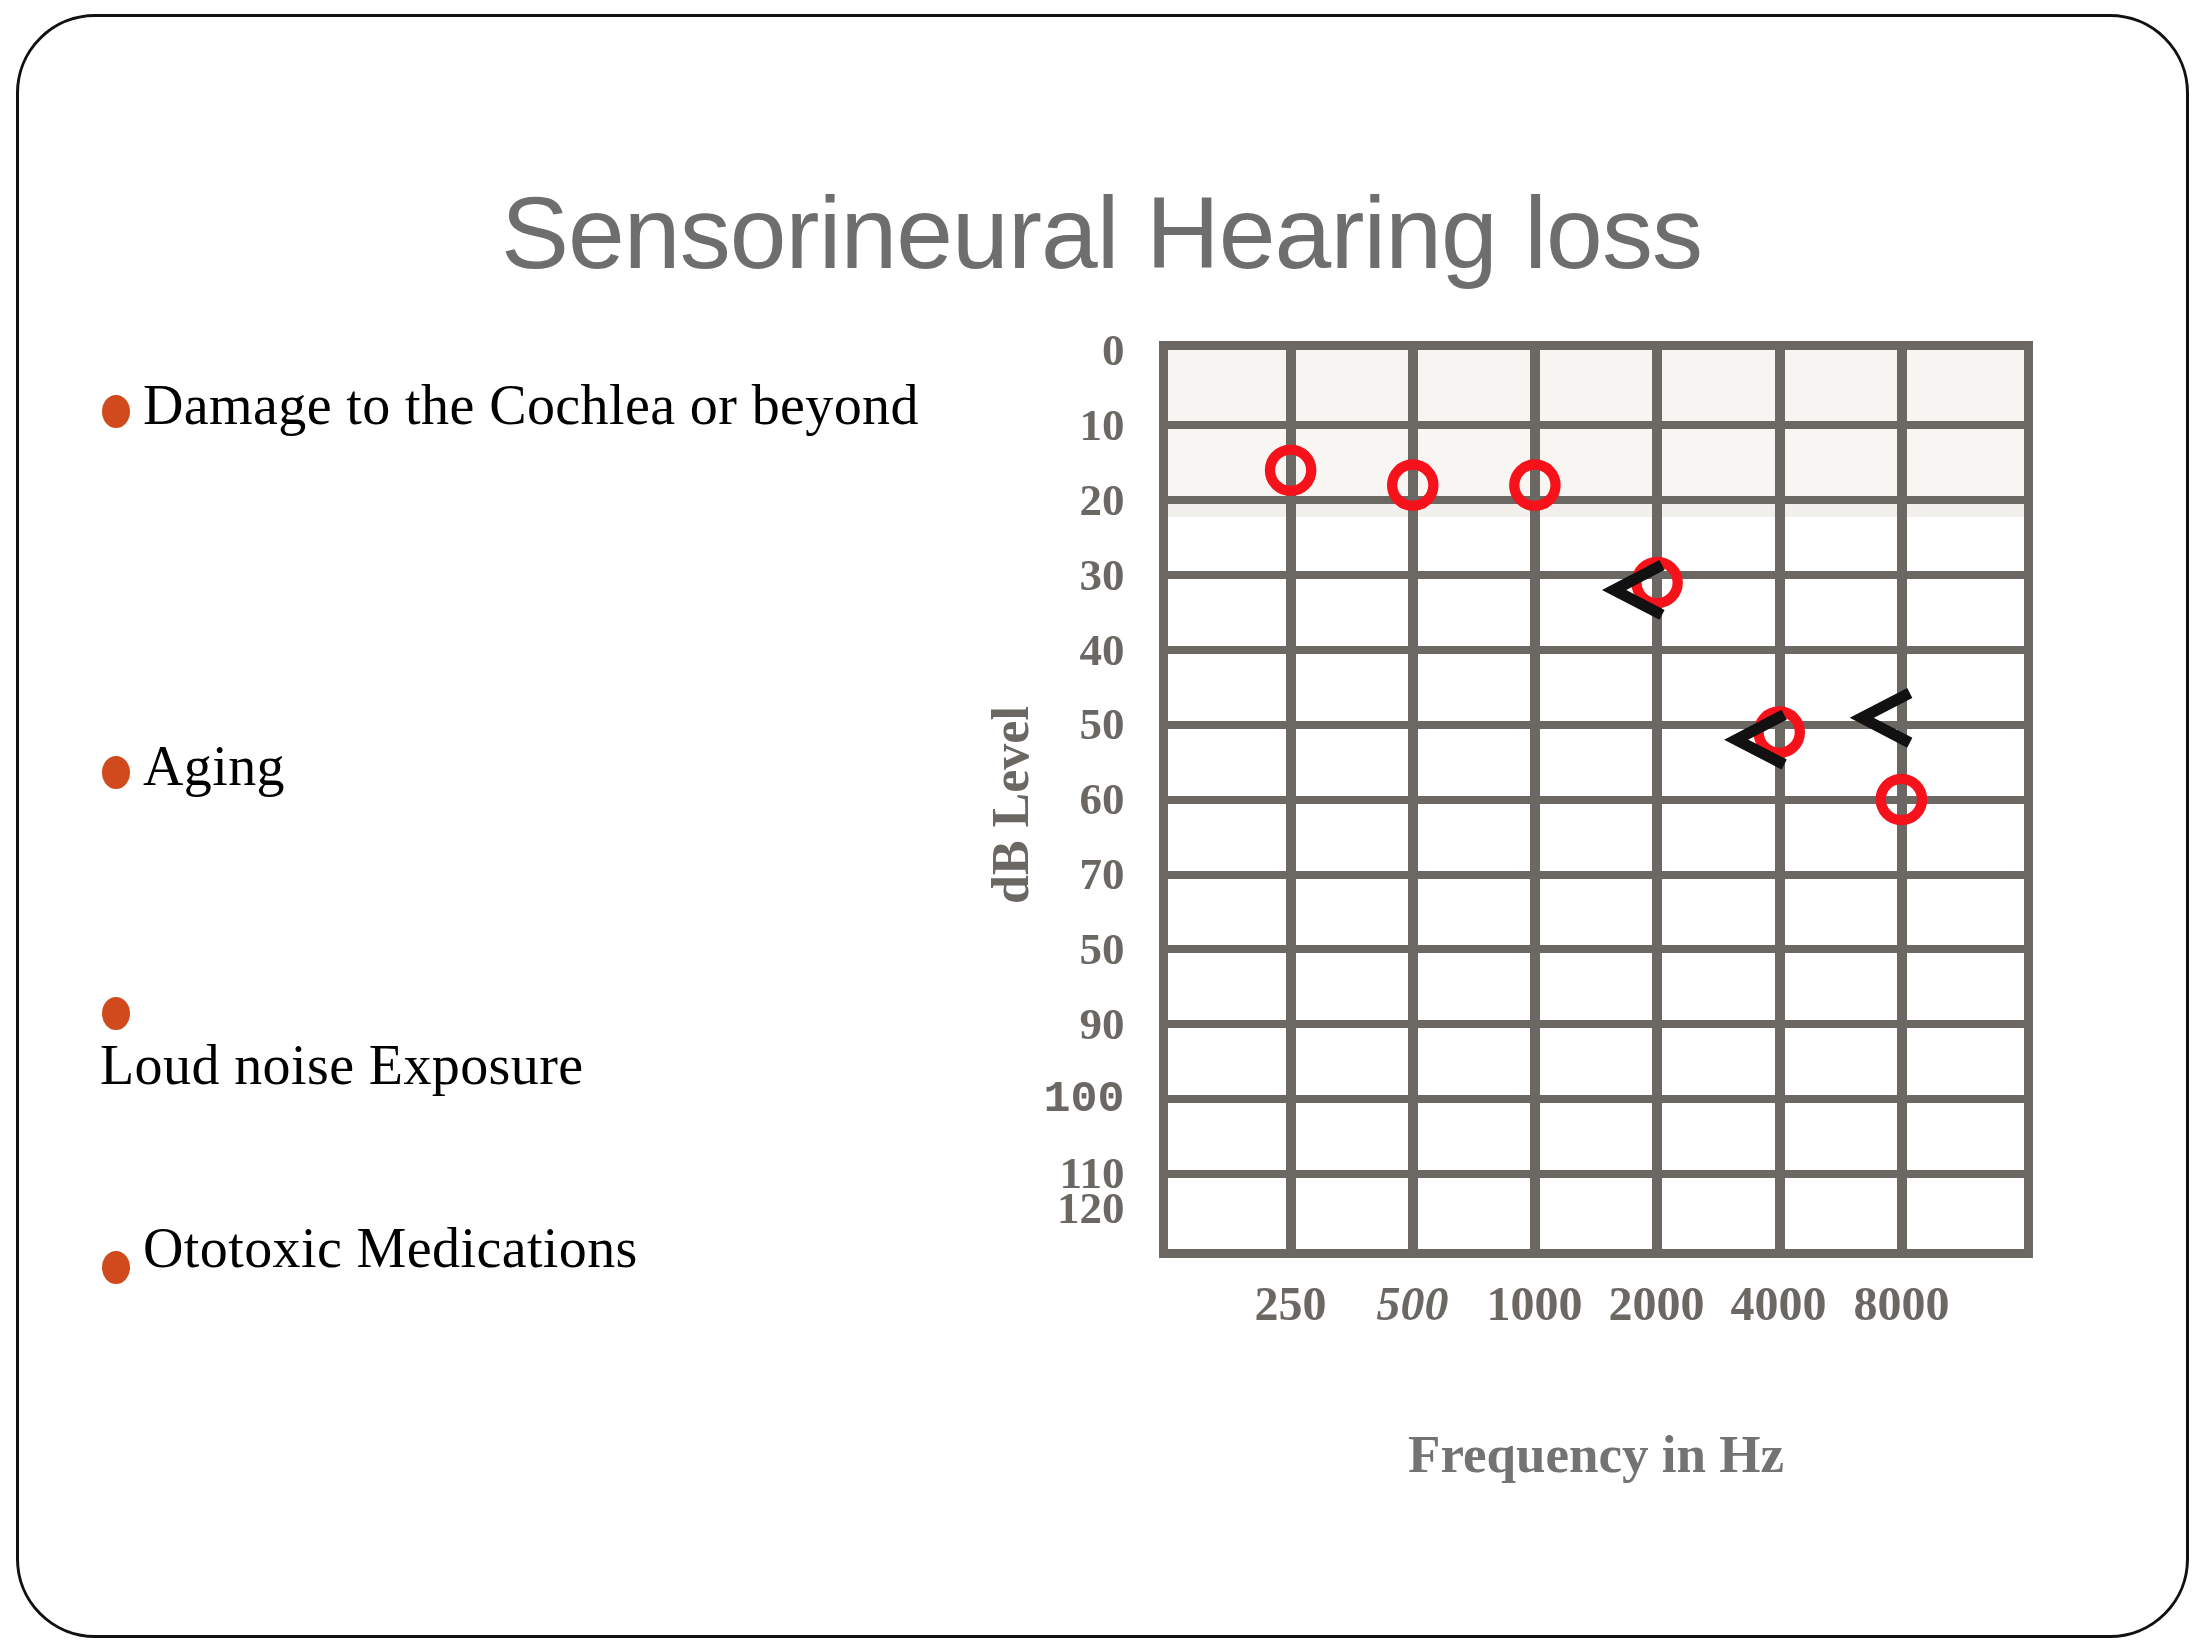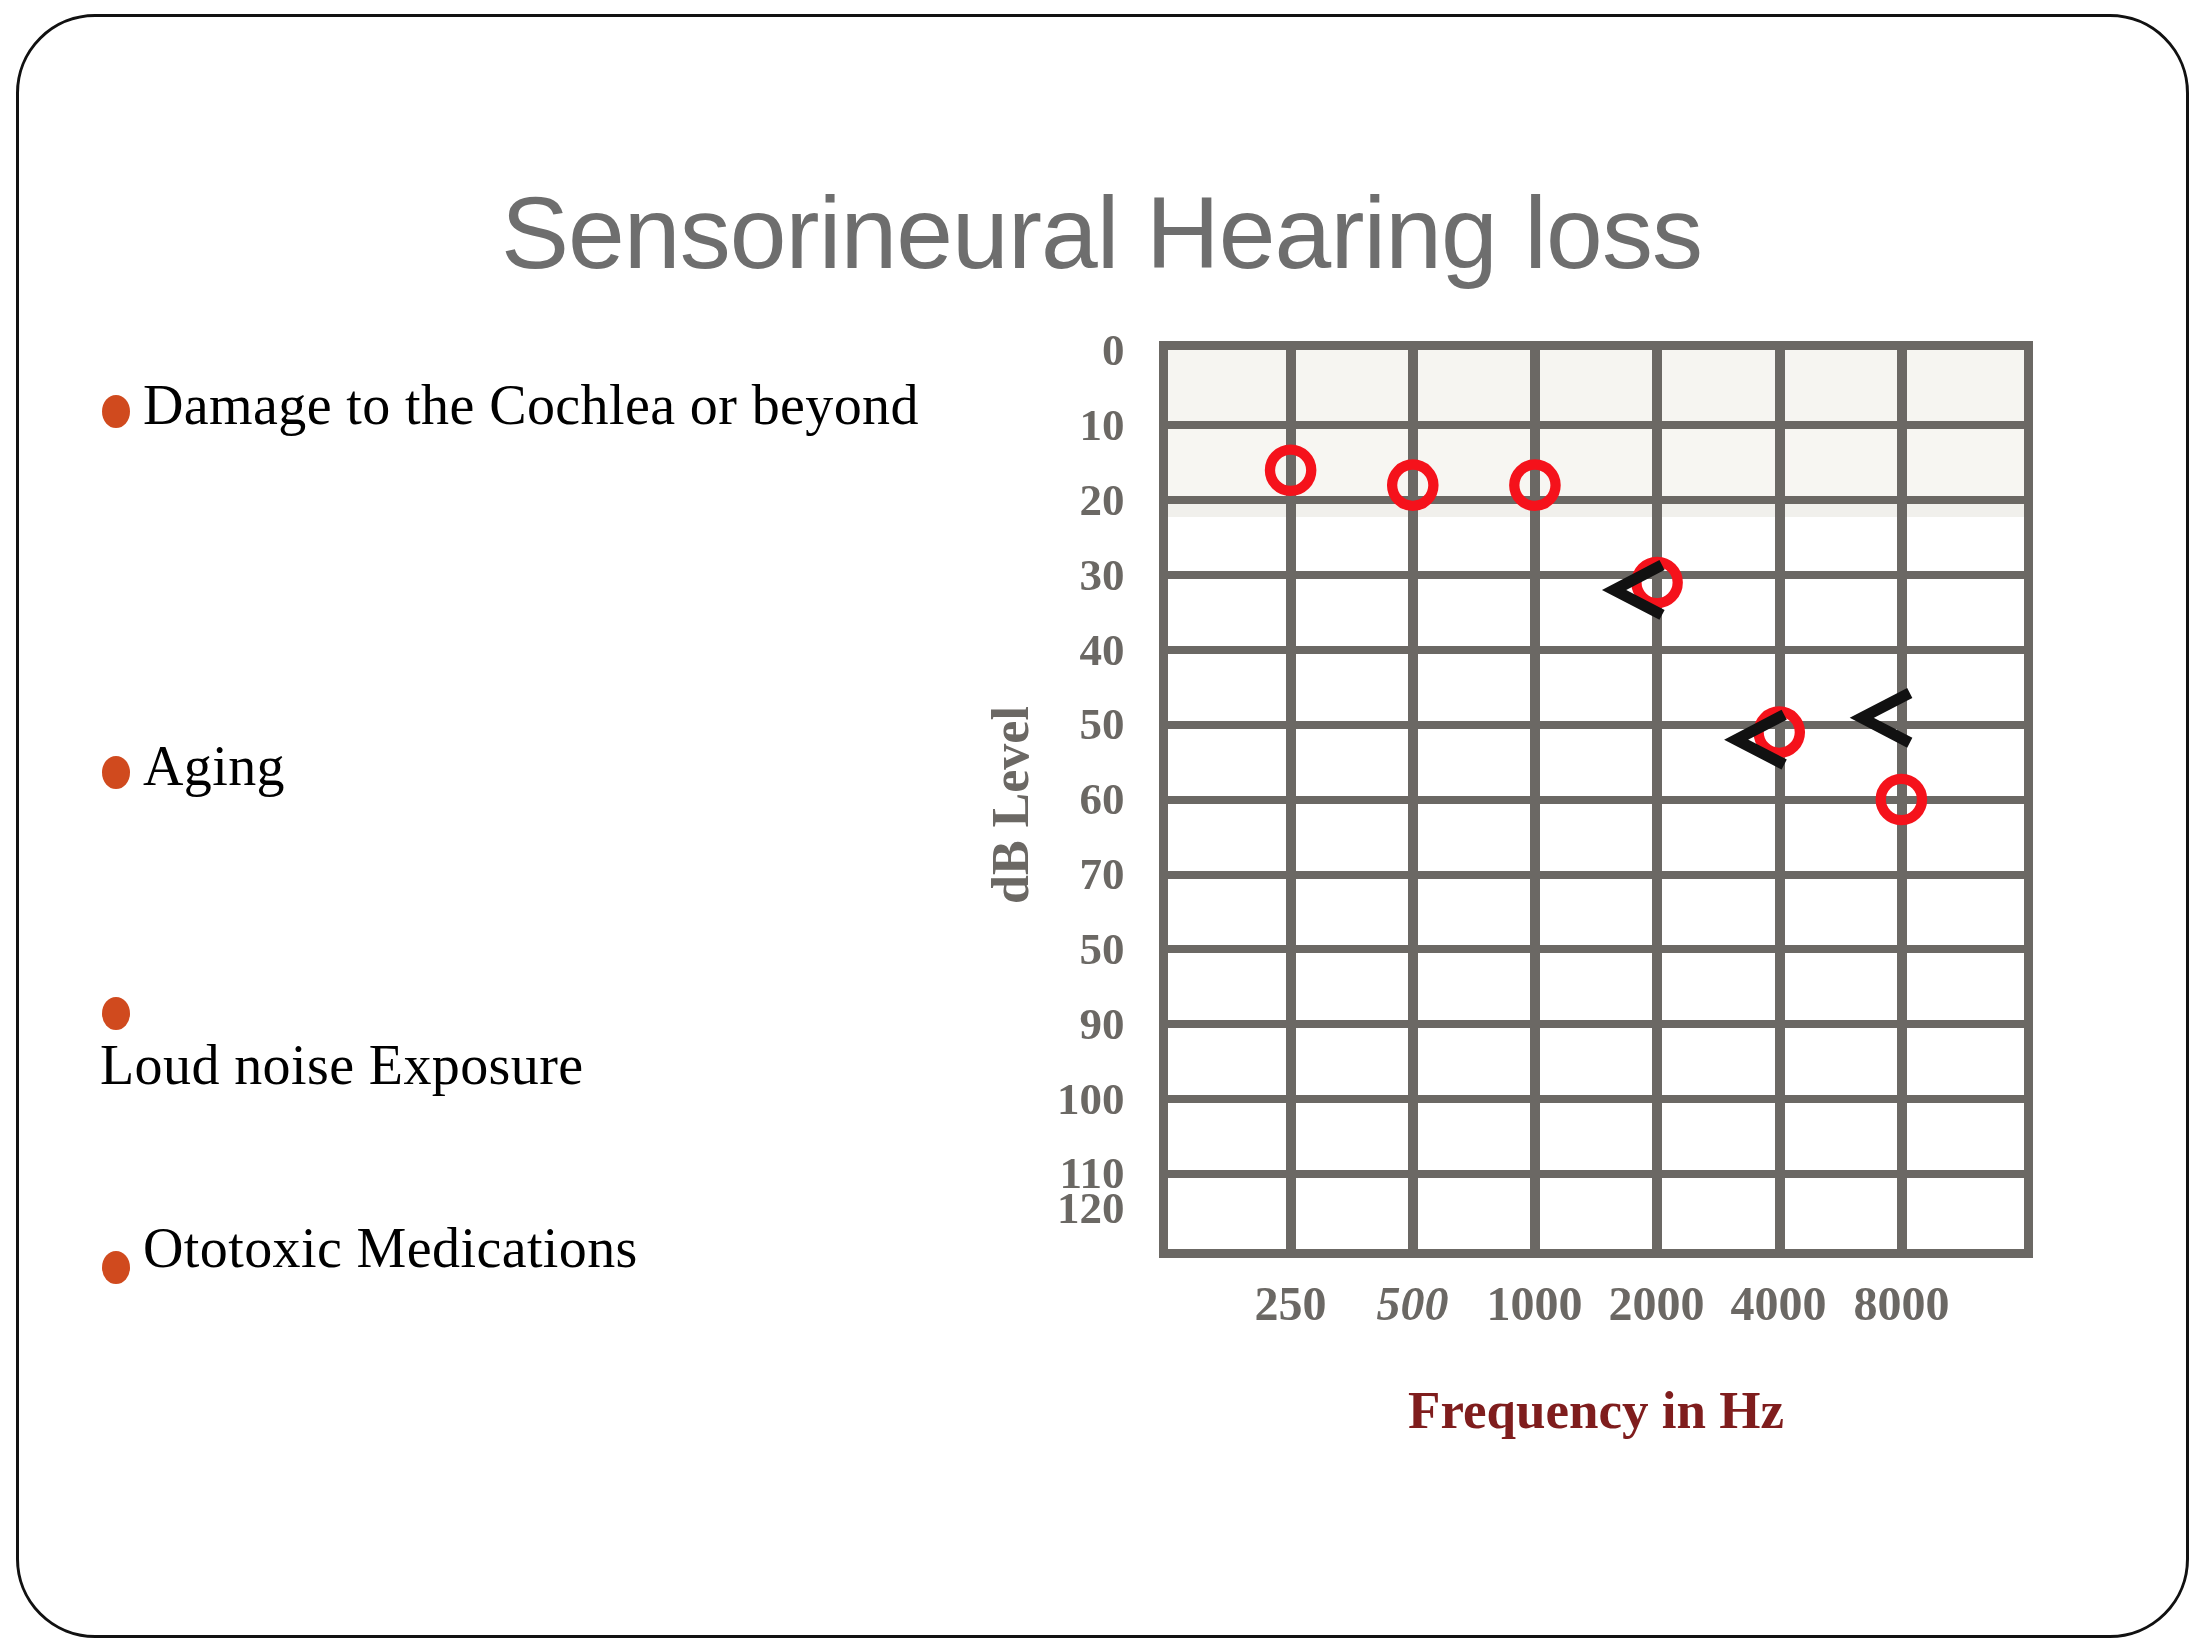--- a/index.html
+++ b/index.html
@@ -187,27 +187,27 @@
     font-family: "Liberation Serif", "DejaVu Serif", serif;
     font-weight: bold;
     font-size: 48px;
     color: #6B6864;
     line-height: 1;
   }
 
   #xlabel-title {
     position: absolute;
     left: 1159px;
-    top: 1380px;
+    top: 1424px;
     width: 874px;
     text-align: center;
     font-family: "Liberation Serif", "DejaVu Serif", serif;
     font-weight: bold;
     font-size: 53px;
-    color: #7f1d1d;
+    color: #737373;
     white-space: nowrap;
   }
 
   
   #markers {
     position: absolute;
     inset: 0;
     pointer-events: none;
   }
   #markers svg { display: block; width: 100%; height: 100%; }
@@ -249,21 +249,21 @@
       <div class="ytick" style="top: -13px;">0</div>
       <div class="ytick" style="top: 62px;">10</div>
       <div class="ytick" style="top: 137px;">20</div>
       <div class="ytick" style="top: 212px;">30</div>
       <div class="ytick" style="top: 287px;">40</div>
       <div class="ytick" style="top: 361px;">50</div>
       <div class="ytick" style="top: 436px;">60</div>
       <div class="ytick" style="top: 511px;">70</div>
       <div class="ytick" style="top: 586px;">50</div>
       <div class="ytick" style="top: 661px;">90</div>
-      <div class="ytick" style="top: 736px;">100</div>
+      <div class="ytick" style="top: 736px; font-family: Liberation Mono, monospace;">100</div>
       <div class="ytick" style="top: 810px;">110</div>
       <div class="ytick" style="top: 845px;">120</div>
     </div>
 
   <div id="ylabel-title">dB Level</div>
 
   <div id="chart">
     <div id="grid-frame">
         <div class="tint-band" style="top: 0px; height: 75px; background: rgb(246, 245, 241);"></div>
         <div class="tint-band" style="top: 75px; height: 75px; background: rgb(247, 246, 242);"></div>

